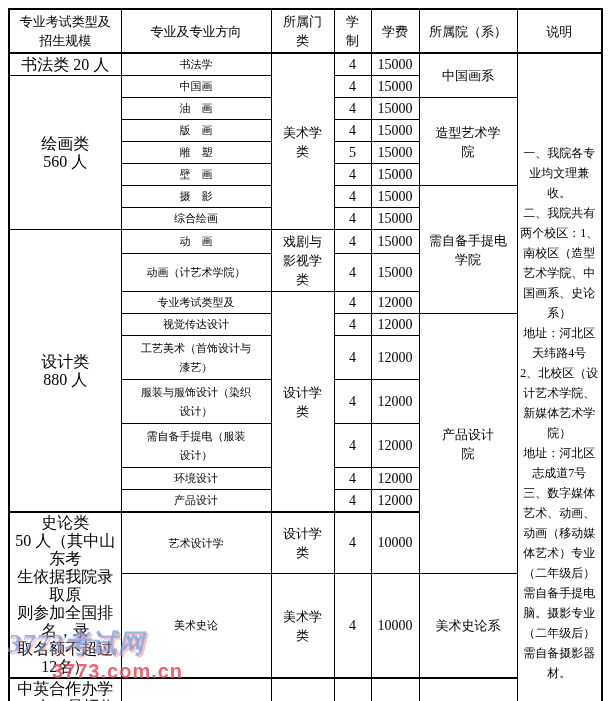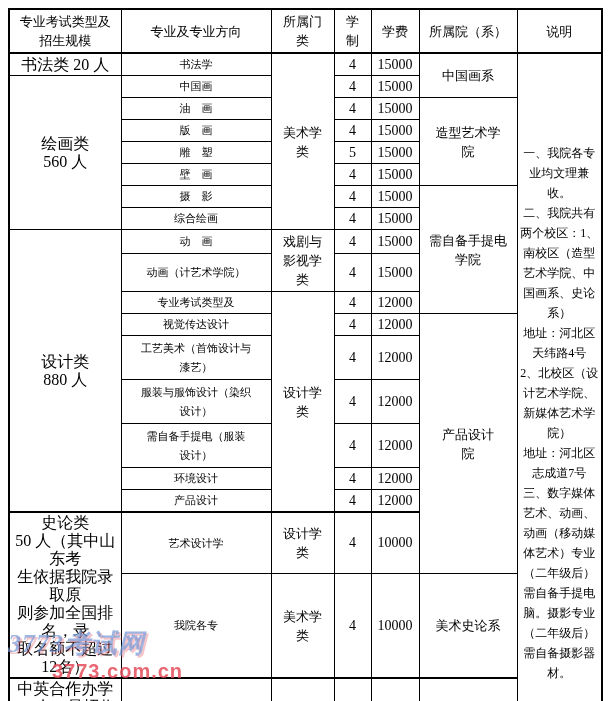--- a/index.html
+++ b/index.html
@@ -198,21 +198,21 @@
 生依据我院录取原
 则参加全国排名，录
 取名额不超过12名）</td>
       <td class="c2 pre sec">艺术设计学</td>
       <td class="c3 pre sec">设计学
 类</td>
       <td class="num sec">4</td>
       <td class="num sec">10000</td>
     </tr>
     <tr style="height:70px">
-      <td class="c2 pre">我院各专</td>
+      <td class="c2 pre">美术史论</td>
       <td class="c3 pre">美术学
 类</td>
       <td class="num">4</td>
       <td class="num">10000</td>
       <td class="c6 pre">美术史论系</td>
     </tr>
     <tr style="height:75px">
       <td class="c1 small pre sec">中英合作办学
 55 人（只招收
 高考英语科目考试

